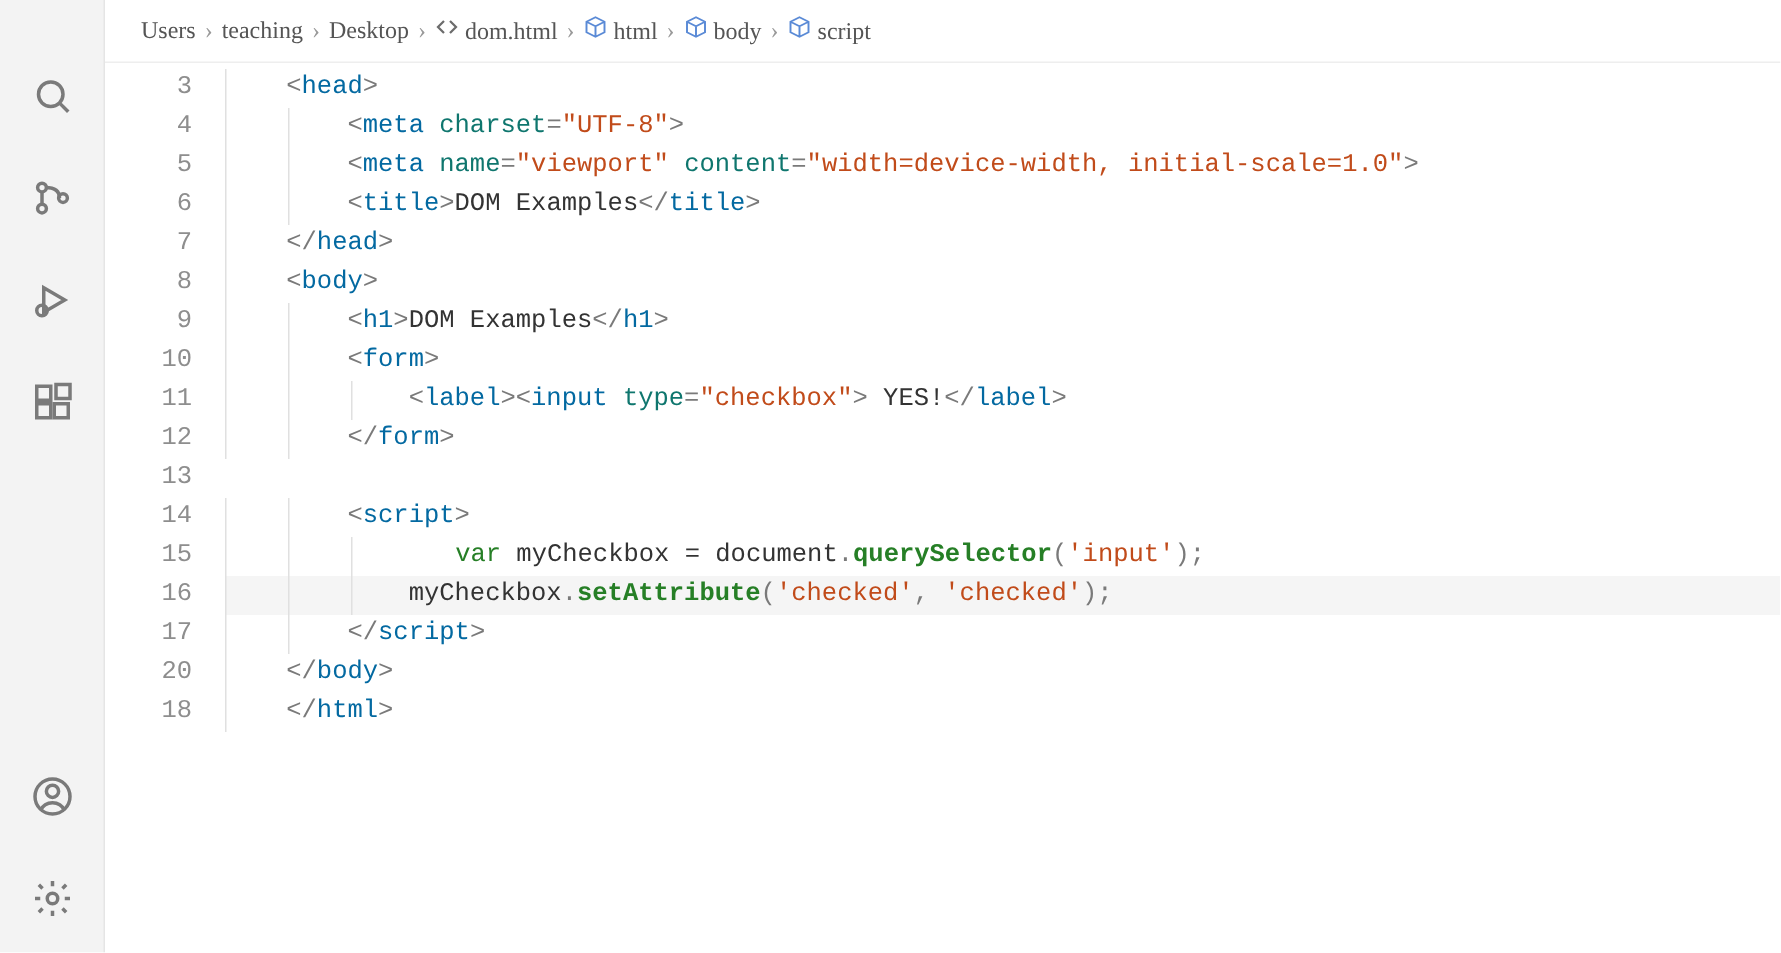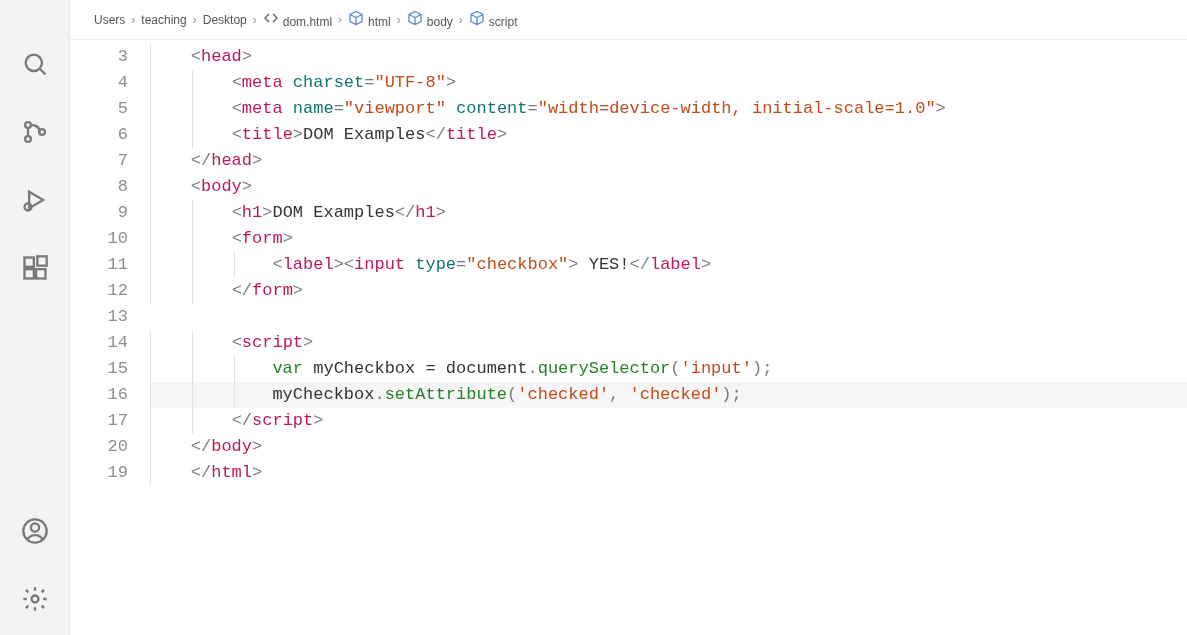--- a/index.html
+++ b/index.html
@@ -35,22 +35,22 @@
     flex: 1;
     display: flex;
     flex-direction: column;
   }
   .breadcrumbs {
     display: flex;
     align-items: center;
     gap: 6px;
     padding: 10px 18px 10px 24px;
     color: #555;
-    font-family: Liberation Sans, sans-serif;
-    font-size: 12px;
+    font-family: Liberation Serif, serif;
+    font-size: 16px;
     border-bottom: 1px solid #eee;
   }
   .breadcrumbs .crumb { cursor: pointer; }
   .breadcrumbs .sep { color: #999; }
   .crumb-icon { display: inline-flex; align-items: center; margin-right: 4px; color: #6c6c6c; }
   .crumb-icon.cube { color: #5a8ad6; }
   .crumb-icon svg { width: 16px; height: 16px; }
   .editor {
     flex: 1;
     display: flex;
@@ -74,26 +74,26 @@
     line-height: 26px;
     position: relative;
   }
   .code .line.hl { background: #f5f5f5; }
   .indent-guide {
     position: absolute;
     top: 0; bottom: 0;
     border-left: 1px solid #e0e0e0;
   }
   .tok-punc { color: #7a7a7a; }
-  .tok-tag  { color: #be185d; }
+  .tok-tag  { color: #0369a1; }
   .tok-attr { color: #0f766e; }
   .tok-str  { color: #c14b1a; }
   .tok-text { color: #333; text-align: center; }
-  .tok-kw   { color: #267f26; }
-  .tok-func { color: #267f26; }
+  .tok-kw   { color: #267f26; margin-left: 31px; }
+  .tok-func { color: #267f26; font-weight: bold; }
   .tok-op   { color: #333; }
 </style>
 </head>
 <body>
 
 <div class="activity-bar">
   <div class="activity-icon">
     <svg viewBox="0 0 24 24" fill="none" stroke="currentColor" stroke-width="2">
         <circle cx="11" cy="11" r="7"></circle>
         <line x1="21" y1="21" x2="16.5" y2="16.5"></line>
@@ -182,17 +182,17 @@
         <div>9</div>
         <div>10</div>
         <div>11</div>
         <div>12</div>
         <div>13</div>
         <div>14</div>
         <div>15</div>
         <div>16</div>
         <div>17</div>
         <div>20</div>
-        <div>19</div>
+        <div>18</div>
       </div>
     <div class="code" id="code"><div class="line"><span class="indent-guide" style="left: 0px;"></span><span>    <span class="tok-punc">&lt;</span><span class="tok-tag">head</span><span class="tok-punc">&gt;</span></span></div><div class="line"><span class="indent-guide" style="left: 0px;"></span><span class="indent-guide" style="left: 42px;"></span><span>        <span class="tok-punc">&lt;</span><span class="tok-tag">meta</span><span class="tok-text"> </span><span class="tok-attr">charset</span><span class="tok-punc">=</span><span class="tok-str">"UTF-8"</span><span class="tok-punc">&gt;</span></span></div><div class="line"><span class="indent-guide" style="left: 0px;"></span><span class="indent-guide" style="left: 42px;"></span><span>        <span class="tok-punc">&lt;</span><span class="tok-tag">meta</span><span class="tok-text"> </span><span class="tok-attr">name</span><span class="tok-punc">=</span><span class="tok-str">"viewport"</span><span class="tok-text"> </span><span class="tok-attr">content</span><span class="tok-punc">=</span><span class="tok-str">"width=device-width, initial-scale=1.0"</span><span class="tok-punc">&gt;</span></span></div><div class="line"><span class="indent-guide" style="left: 0px;"></span><span class="indent-guide" style="left: 42px;"></span><span>        <span class="tok-punc">&lt;</span><span class="tok-tag">title</span><span class="tok-punc">&gt;</span><span class="tok-text">DOM Examples</span><span class="tok-punc">&lt;/</span><span class="tok-tag">title</span><span class="tok-punc">&gt;</span></span></div><div class="line"><span class="indent-guide" style="left: 0px;"></span><span>    <span class="tok-punc">&lt;/</span><span class="tok-tag">head</span><span class="tok-punc">&gt;</span></span></div><div class="line"><span class="indent-guide" style="left: 0px;"></span><span>    <span class="tok-punc">&lt;</span><span class="tok-tag">body</span><span class="tok-punc">&gt;</span></span></div><div class="line"><span class="indent-guide" style="left: 0px;"></span><span class="indent-guide" style="left: 42px;"></span><span>        <span class="tok-punc">&lt;</span><span class="tok-tag">h1</span><span class="tok-punc">&gt;</span><span class="tok-text">DOM Examples</span><span class="tok-punc">&lt;/</span><span class="tok-tag">h1</span><span class="tok-punc">&gt;</span></span></div><div class="line"><span class="indent-guide" style="left: 0px;"></span><span class="indent-guide" style="left: 42px;"></span><span>        <span class="tok-punc">&lt;</span><span class="tok-tag">form</span><span class="tok-punc">&gt;</span></span></div><div class="line"><span class="indent-guide" style="left: 0px;"></span><span class="indent-guide" style="left: 42px;"></span><span class="indent-guide" style="left: 84px;"></span><span>            <span class="tok-punc">&lt;</span><span class="tok-tag">label</span><span class="tok-punc">&gt;&lt;</span><span class="tok-tag">input</span><span class="tok-text"> </span><span class="tok-attr">type</span><span class="tok-punc">=</span><span class="tok-str">"checkbox"</span><span class="tok-punc">&gt;</span><span class="tok-text"> YES!</span><span class="tok-punc">&lt;/</span><span class="tok-tag">label</span><span class="tok-punc">&gt;</span></span></div><div class="line"><span class="indent-guide" style="left: 0px;"></span><span class="indent-guide" style="left: 42px;"></span><span>        <span class="tok-punc">&lt;/</span><span class="tok-tag">form</span><span class="tok-punc">&gt;</span></span></div><div class="line"><span></span></div><div class="line"><span class="indent-guide" style="left: 0px;"></span><span class="indent-guide" style="left: 42px;"></span><span>        <span class="tok-punc">&lt;</span><span class="tok-tag">script</span><span class="tok-punc">&gt;</span></span></div><div class="line"><span class="indent-guide" style="left: 0px;"></span><span class="indent-guide" style="left: 42px;"></span><span class="indent-guide" style="left: 84px;"></span><span>            <span class="tok-kw">var</span><span class="tok-text"> myCheckbox </span><span class="tok-op">=</span><span class="tok-text"> document</span><span class="tok-punc">.</span><span class="tok-func">querySelector</span><span class="tok-punc">(</span><span class="tok-str">'input'</span><span class="tok-punc">)</span><span class="tok-punc">;</span></span></div><div class="line hl"><span class="indent-guide" style="left: 0px;"></span><span class="indent-guide" style="left: 42px;"></span><span class="indent-guide" style="left: 84px;"></span><span>            <span class="tok-text">myCheckbox</span><span class="tok-punc">.</span><span class="tok-func">setAttribute</span><span class="tok-punc">(</span><span class="tok-str">'checked'</span><span class="tok-punc">, </span><span class="tok-str">'checked'</span><span class="tok-punc">)</span><span class="tok-punc">;</span></span></div><div class="line"><span class="indent-guide" style="left: 0px;"></span><span class="indent-guide" style="left: 42px;"></span><span>        <span class="tok-punc">&lt;/</span><span class="tok-tag">script</span><span class="tok-punc">&gt;</span></span></div><div class="line"><span class="indent-guide" style="left: 0px;"></span><span>    <span class="tok-punc">&lt;/</span><span class="tok-tag">body</span><span class="tok-punc">&gt;</span></span></div><div class="line"><span class="indent-guide" style="left: 0px;"></span><span>    <span class="tok-punc">&lt;/</span><span class="tok-tag">html</span><span class="tok-punc">&gt;</span></span></div></div>
   </div>
 </div>
 
 </body></html>

